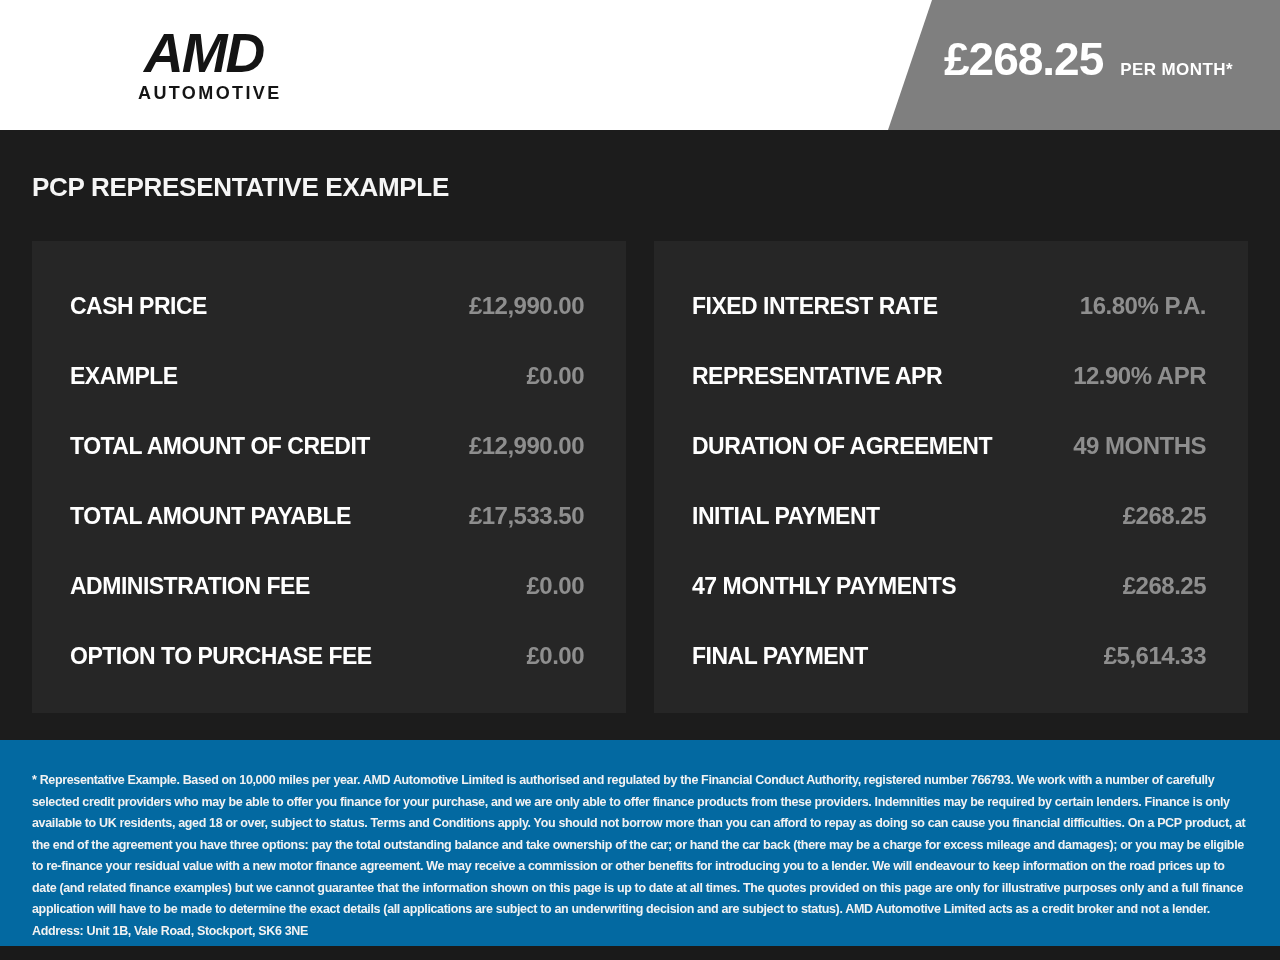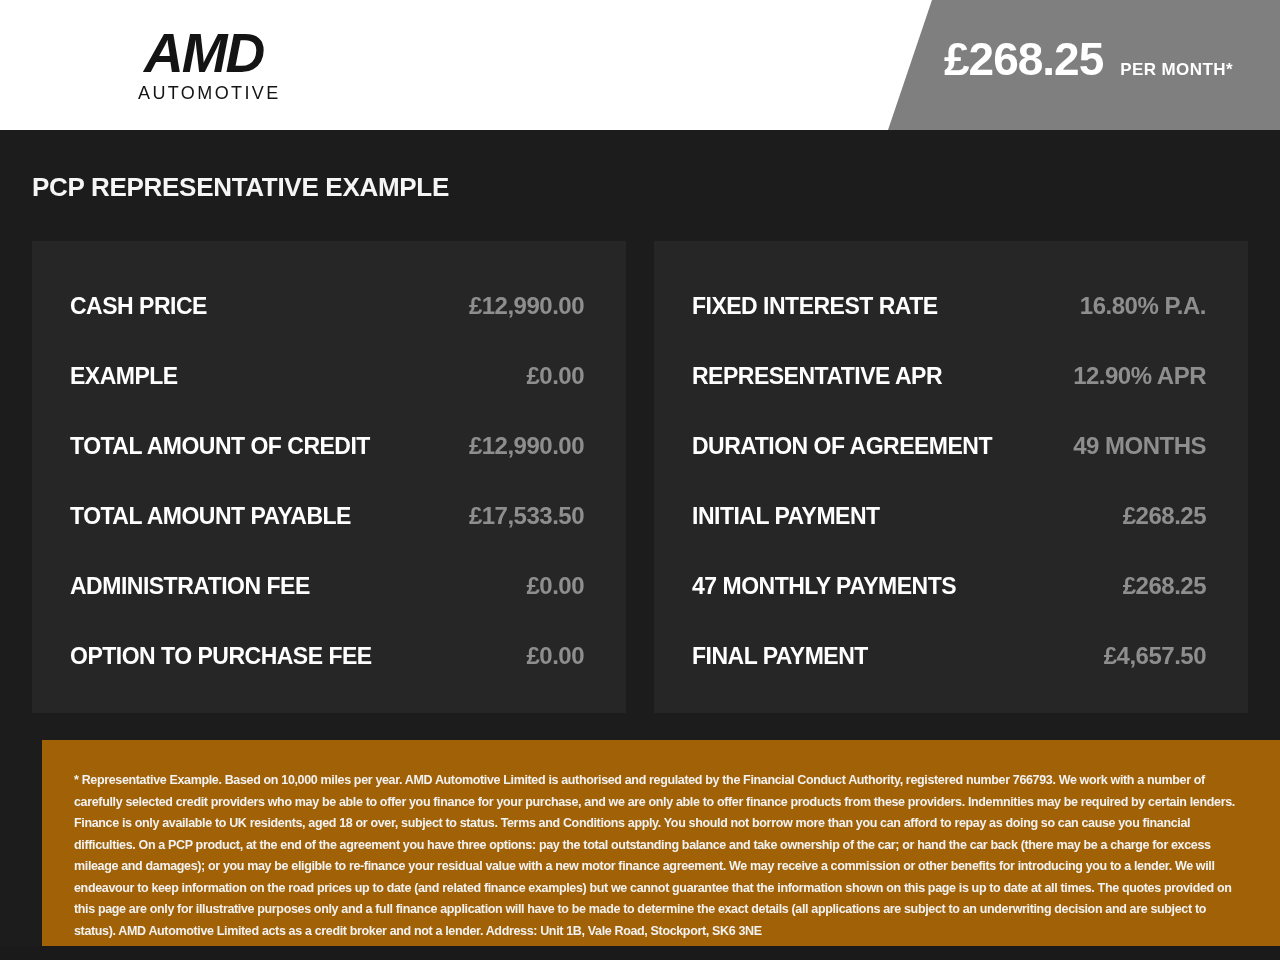--- a/index.html
+++ b/index.html
@@ -24,21 +24,21 @@
   .logo-amd {
     font-size: 55px;
     font-weight: 900;
     font-style: italic;
     letter-spacing: -2px;
     line-height: 1.0;
     padding-left: 6px;
   }
   .logo-sub {
     font-size: 18px;
-    font-weight: 400;
+    font-weight: 700;
     letter-spacing: 2.4px;
     line-height: 1.0;
     margin-top: 3px;
   }
   .price-banner {
     position: absolute;
     top: 0;
     right: 0;
     width: 392px;
     height: 130px;
@@ -109,23 +109,22 @@
     font-weight: 700;
     letter-spacing: -0.5px;
     white-space: nowrap;
     text-align: left;
   }
 
   
   .footer {
     flex: 0 0 auto;
     height: 206px;
-    background: #a16207;
+    background: #0369a1;
     padding: 30px 32px 0 32px;
-    margin-left: 42px;
   }
   .disclaimer {
     color: #f2f2f2;
     font-size: 12.5px;
     font-weight: 700;
     letter-spacing: -0.35px;
     line-height: 21.5px;
   }
   .bottom-bar {
     flex: 1 1 auto;
@@ -196,21 +195,21 @@
         <div class="finance-row">
           <span class="finance-label">INITIAL PAYMENT</span>
           <span class="finance-value">£268.25</span>
         </div>
         <div class="finance-row">
           <span class="finance-label">47 MONTHLY PAYMENTS</span>
           <span class="finance-value">£268.25</span>
         </div>
         <div class="finance-row">
           <span class="finance-label">FINAL PAYMENT</span>
-          <span class="finance-value">£4,657.50</span>
+          <span class="finance-value">£5,614.33</span>
         </div>
       </section>
 
     </div>
   </main>
 
   <footer class="footer">
     <p class="disclaimer">* Representative Example. Based on 10,000 miles per year. AMD Automotive Limited is authorised and regulated by the Financial Conduct Authority, registered number 766793. We work with a number of carefully selected credit providers who may be able to offer you finance for your purchase, and we are only able to offer finance products from these providers. Indemnities may be required by certain lenders. Finance is only available to UK residents, aged 18 or over, subject to status. Terms and Conditions apply. You should not borrow more than you can afford to repay as doing so can cause you financial difficulties. On a PCP product, at the end of the agreement you have three options: pay the total outstanding balance and take ownership of the car; or hand the car back (there may be a charge for excess mileage and damages); or you may be eligible to re-finance your residual value with a new motor finance agreement. We may receive a commission or other benefits for introducing you to a lender. We will endeavour to keep information on the road prices up to date (and related finance examples) but we cannot guarantee that the information shown on this page is up to date at all times. The quotes provided on this page are only for illustrative purposes only and a full finance application will have to be made to determine the exact details (all applications are subject to an underwriting decision and are subject to status). AMD Automotive Limited acts as a credit broker and not a lender. Address: Unit 1B, Vale Road, Stockport, SK6 3NE</p>
   </footer>
 

